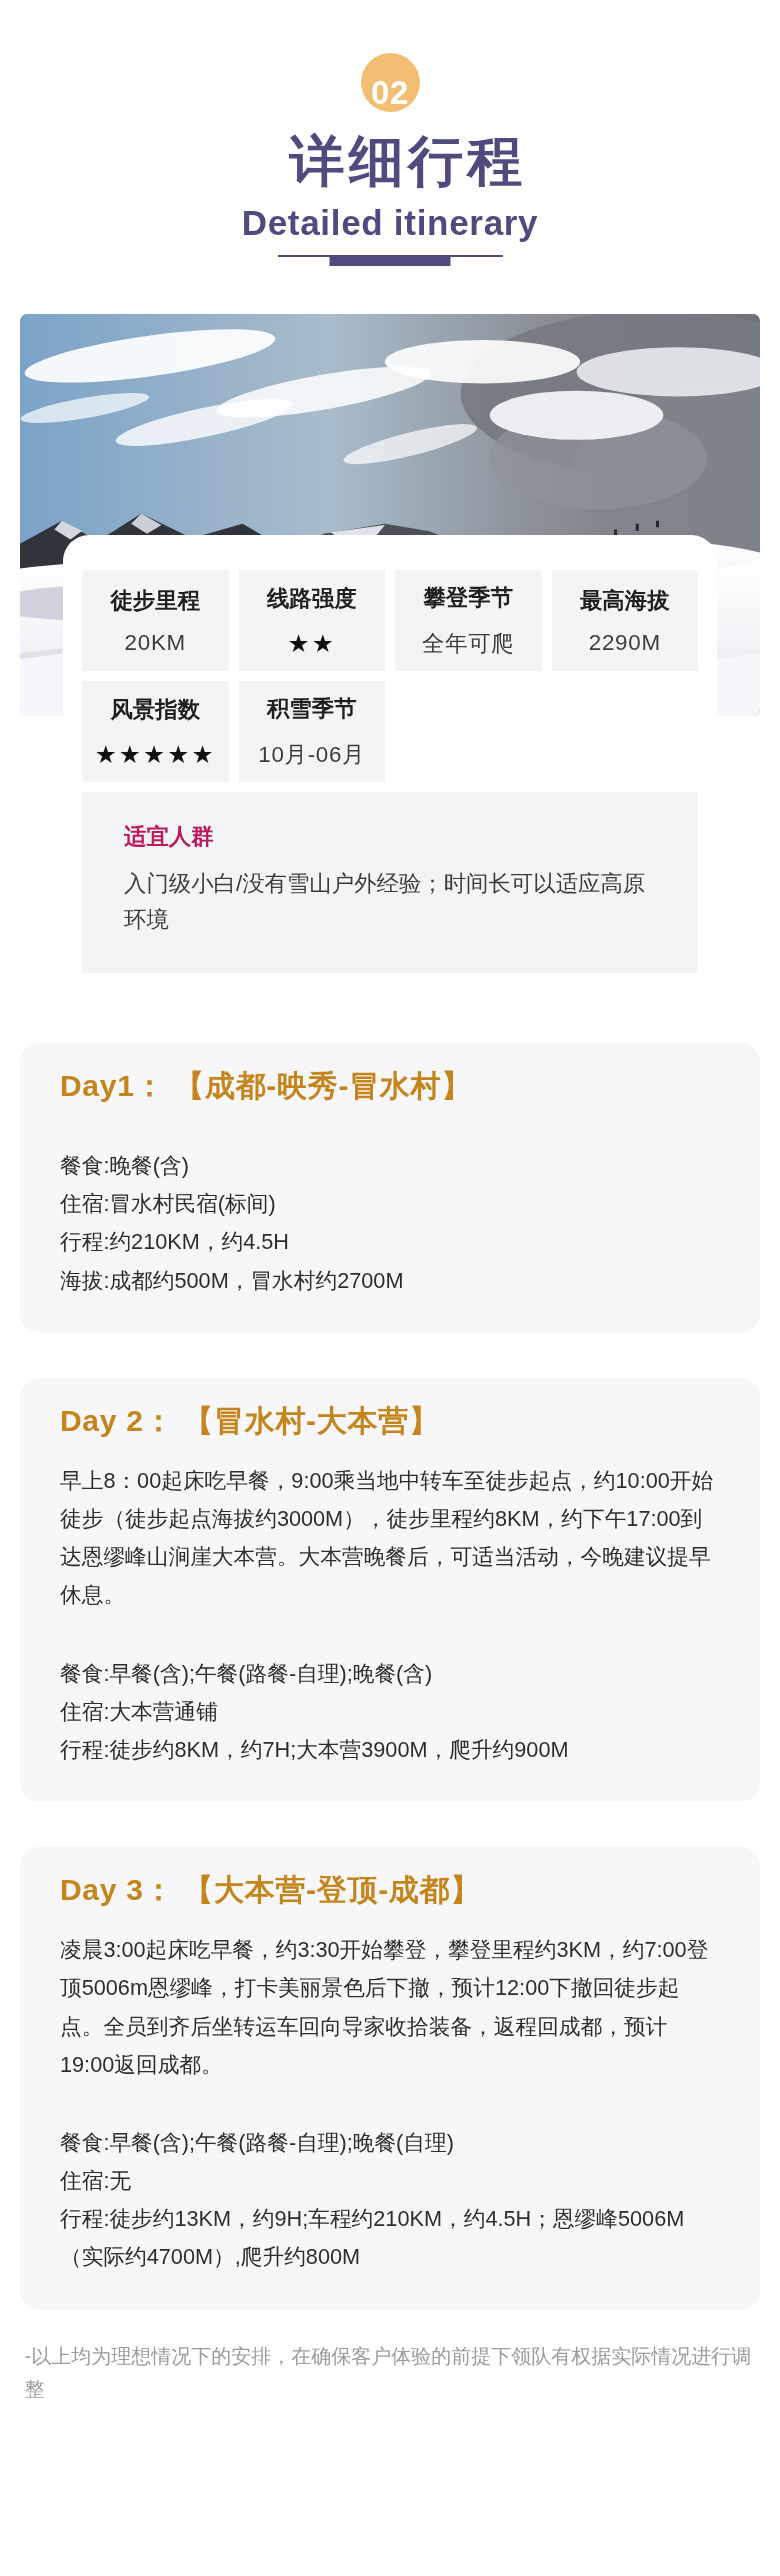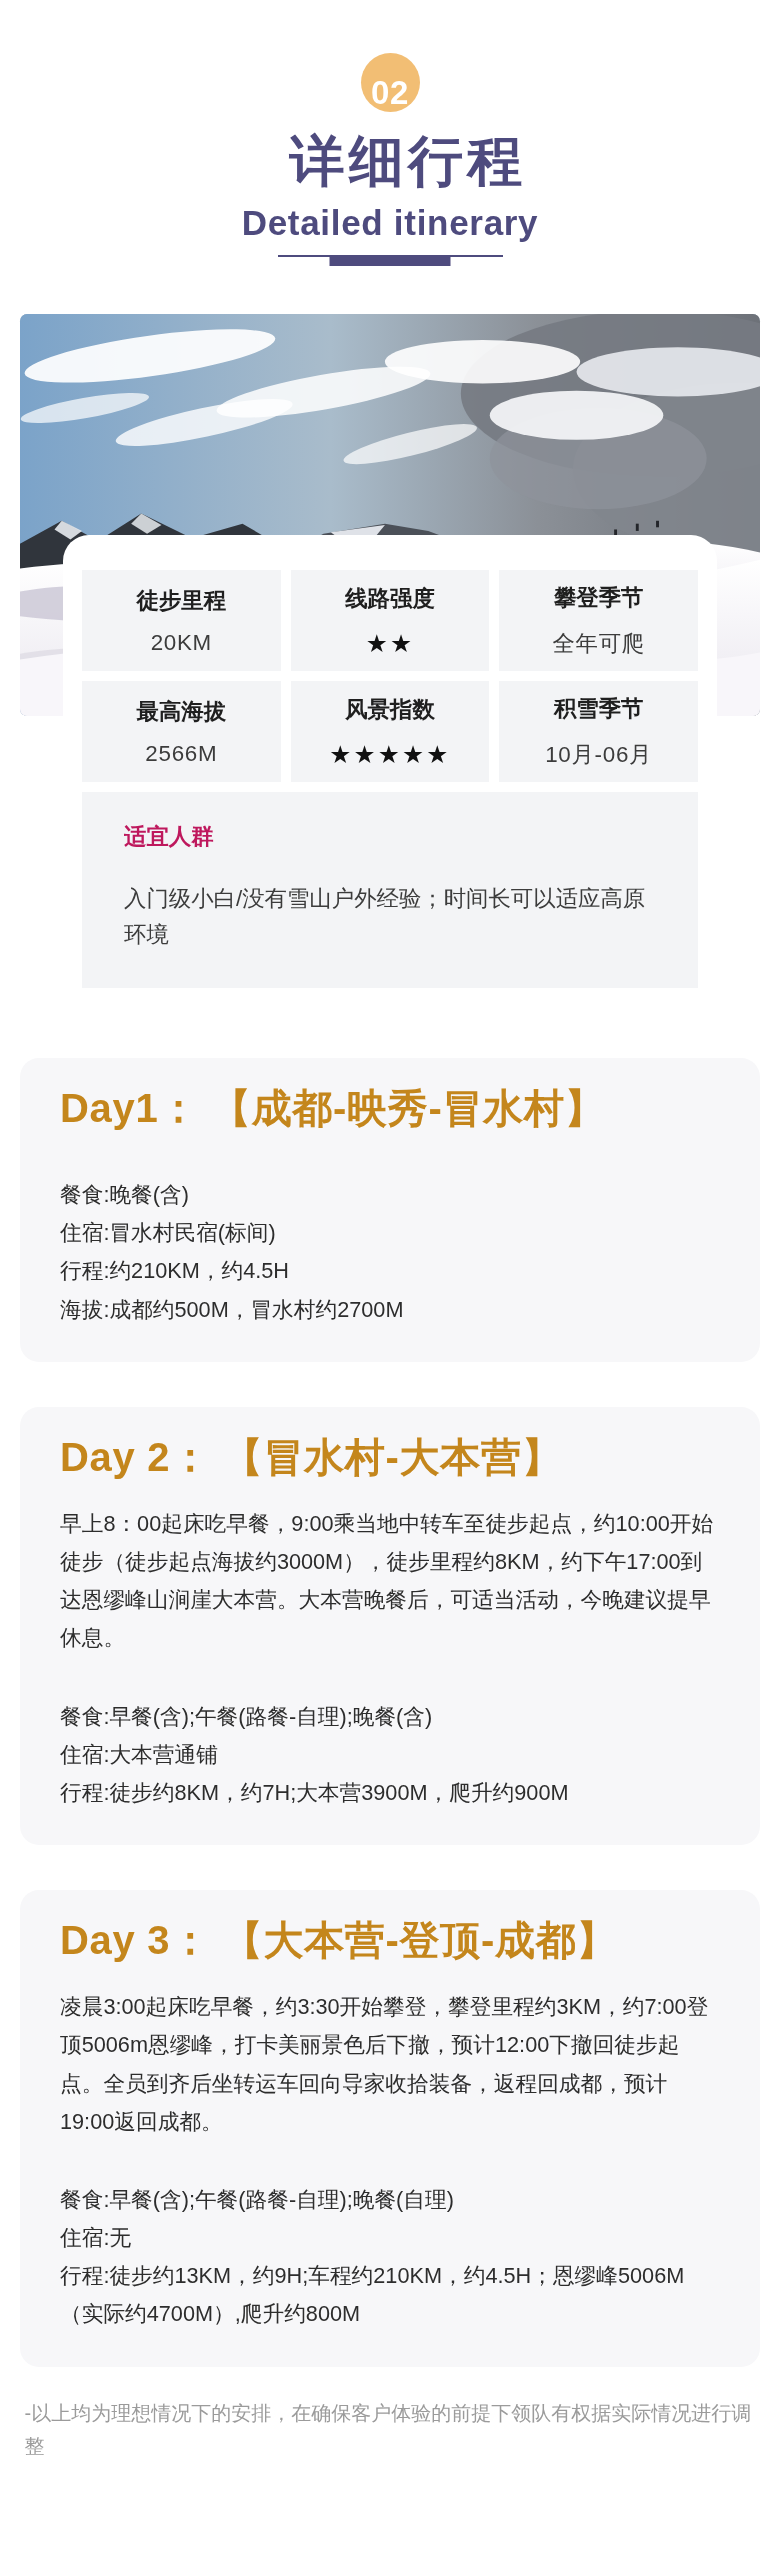--- a/index.html
+++ b/index.html
@@ -42,41 +42,41 @@
     margin:46px 20px 0;height:402px;border-radius:7.2px;
     overflow:hidden;position:relative;background:#9fb0c2;
   }
   .photo svg{display:block;width:100%;height:100%;}
   
   .stats-card{
     position:relative;width:654px;margin:-181px auto 0;
     background:#ffffff;border-radius:26px;
     padding:35px 19px 24.6px;
   }
-  .stats-grid{display:grid;grid-template-columns:repeat(3,1fr);gap:10px;}
+  .stats-grid{display:grid;grid-template-columns:repeat(4,1fr);gap:10px;}
   .cell{
     background:var(--cell-bg);height:101px;
     display:flex;flex-direction:column;align-items:center;justify-content:center;
   }
   .cell-label{font-size:22.4px;font-weight:800;color:#1f1f1f;}
   .cell-value{margin-top:14.4px;font-size:22.4px;color:#3c3c3c;letter-spacing:0.7px;}
   .cell-value.star-value{font-size:24.6px;color:#111;letter-spacing:2.2px;}
   .audience{
     margin-top:10px;background:var(--cell-bg);
     padding:29px 42px 35px;
   }
   .audience-label{font-size:22.4px;font-weight:800;color:#be185d;}
-  .audience-text{margin-top:29px;font-size:22.4px;line-height:1.62;color:#3c3c3c;}
+  .audience-text{margin-top:14px;font-size:22.4px;line-height:1.62;color:#3c3c3c;}
   
   .days{padding:0 20px;}
   .day-card{
     background:var(--card-bg);border-radius:19px;
     margin-top:45px;padding:23px 40px 33px;
   }
-  .day-title{font-size:40px;font-weight:800;color:var(--day-orange);letter-spacing:0.7px;}
+  .day-title{font-size:30px;font-weight:800;color:var(--day-orange);letter-spacing:0.7px;}
   .day-body{margin-top:20px;font-size:21.7px;line-height:1.76;color:#2d2d2d;}
   .day-details{margin-top:40px;}
   .detail-line{font-size:21.7px;line-height:1.76;color:#2d2d2d;}
   
   .footer{padding:30px 24.6px 51px;}
   .footer-note{font-size:20px;line-height:1.65;color:#9b9b9b;}
 </style>
 </head>
 <body>
 
@@ -171,21 +171,21 @@
       <div class="cell">
         <div class="cell-label">线路强度</div>
         <div class="cell-value star-value">★★</div>
       </div>
       <div class="cell">
         <div class="cell-label">攀登季节</div>
         <div class="cell-value">全年可爬</div>
       </div>
       <div class="cell">
         <div class="cell-label">最高海拔</div>
-        <div class="cell-value">2566M</div>
+        <div class="cell-value">2290M</div>
       </div>
       <div class="cell">
         <div class="cell-label">风景指数</div>
         <div class="cell-value star-value">★★★★★</div>
       </div>
       <div class="cell">
         <div class="cell-label">积雪季节</div>
         <div class="cell-value">10月-06月</div>
       </div>
     </div>

